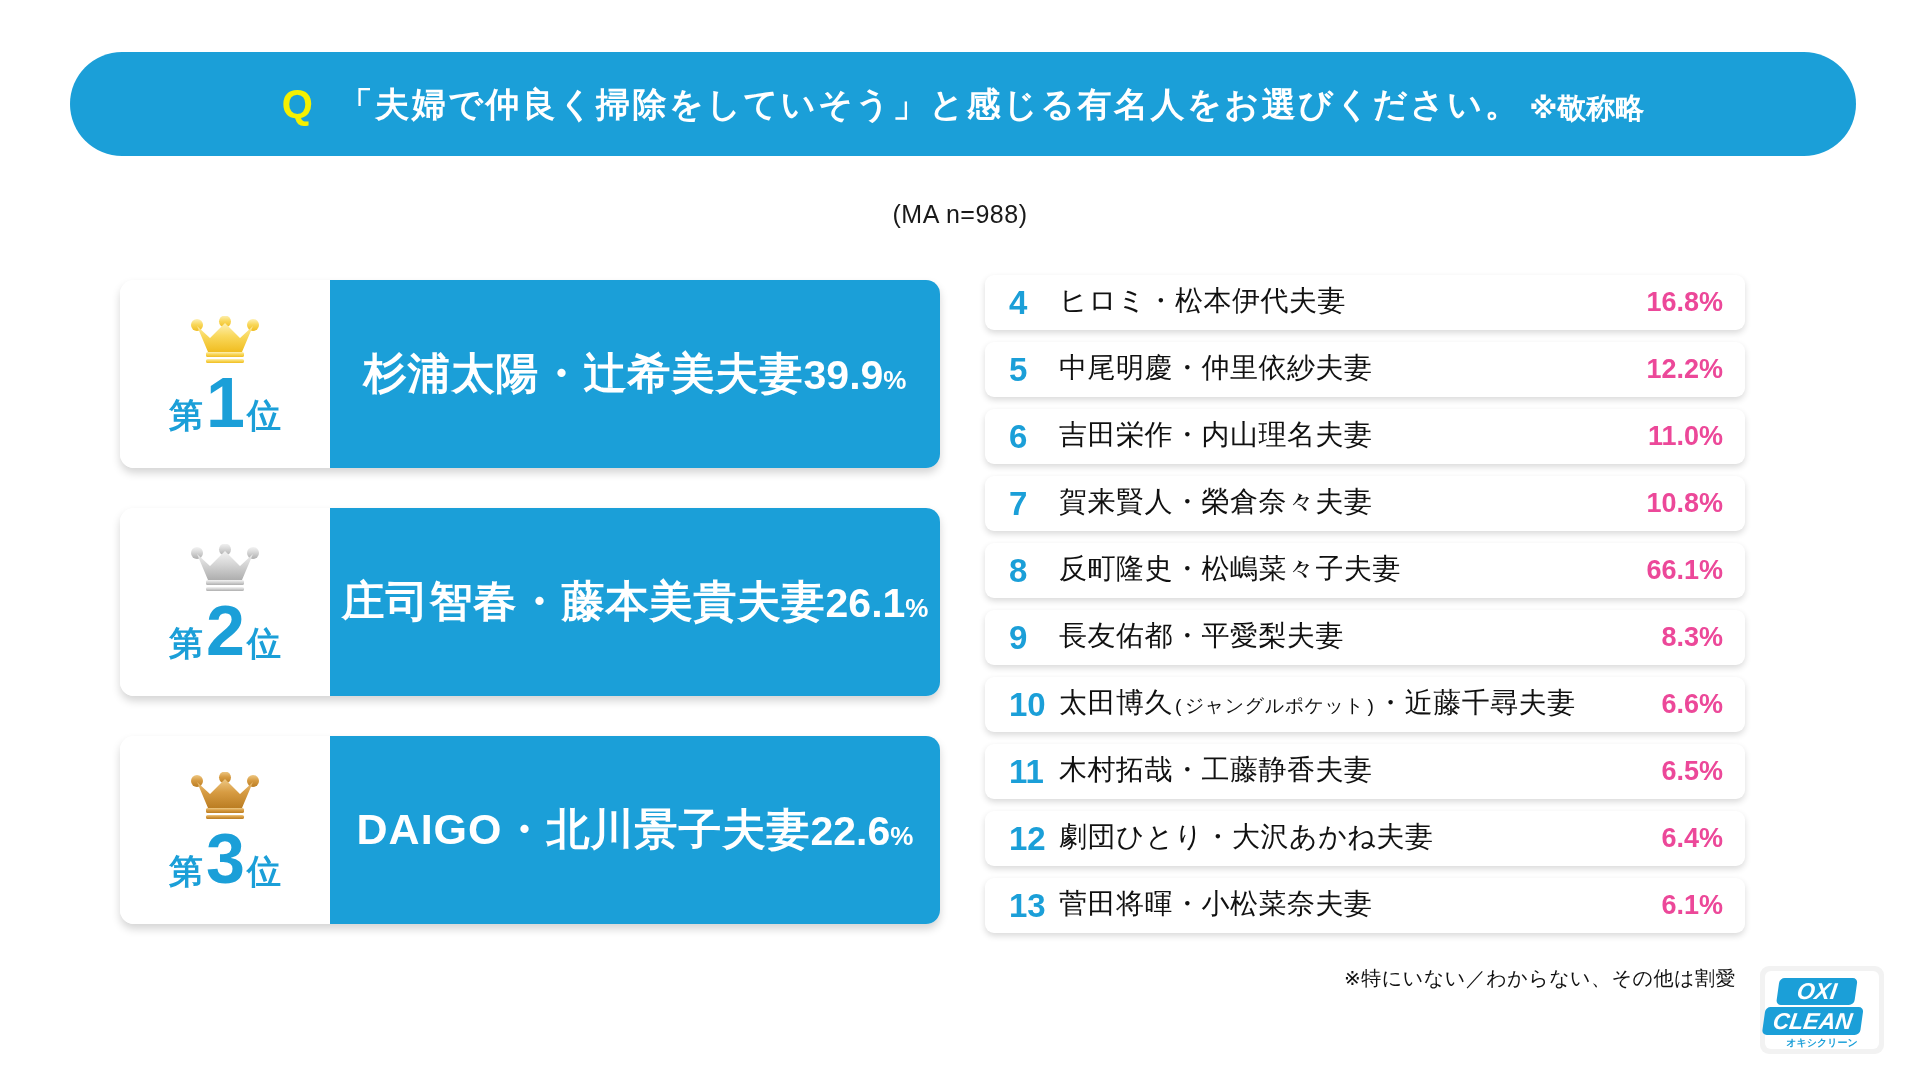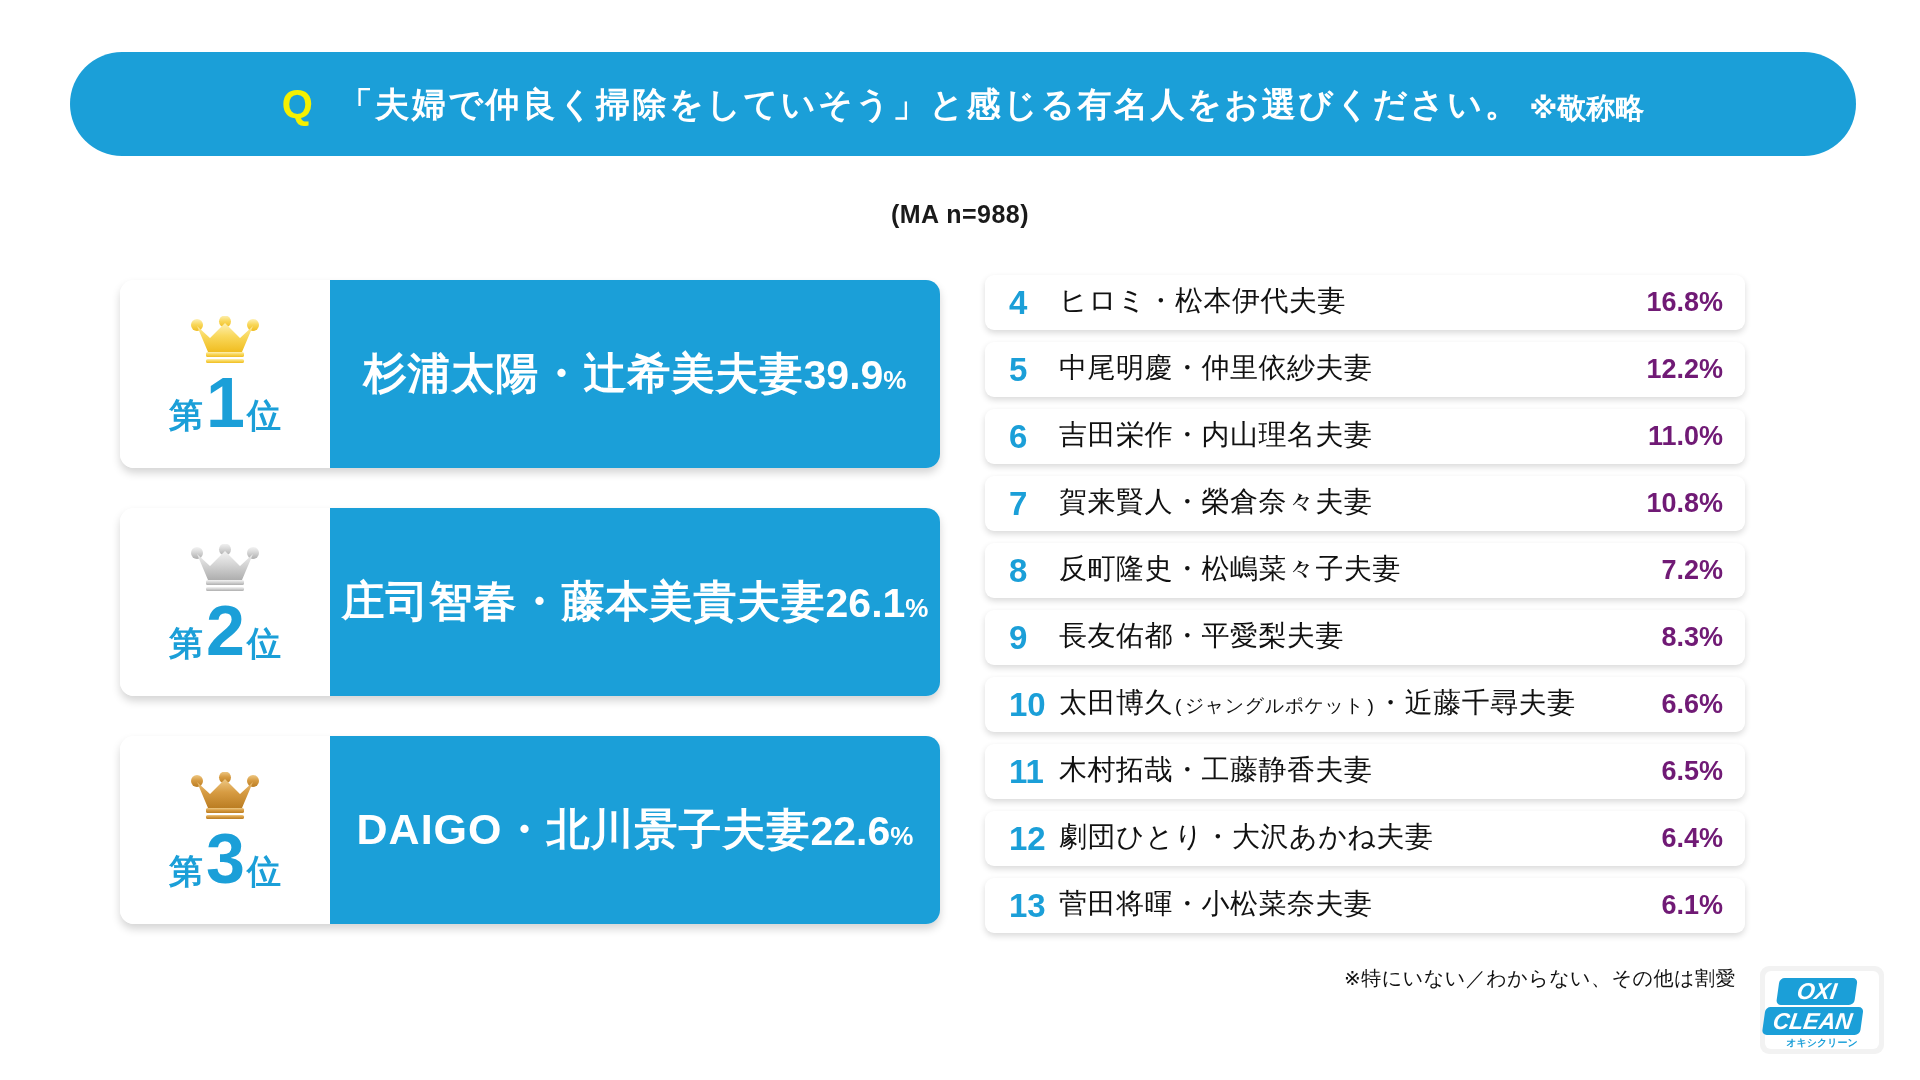--- a/index.html
+++ b/index.html
@@ -60,21 +60,21 @@
   }
 
   
   .sample-size {
     position: absolute;
     top: 200px;
     left: 0;
     width: 1920px;
     text-align: center;
     font-size: 25px;
-    font-weight: bold;
+    font-weight: normal;
     color: #1a1a1a;
     letter-spacing: 0.5px;
   }
 
   
   .top3 {
     position: absolute;
     left: 120px;
     top: 280px;
     width: 820px;
@@ -174,21 +174,21 @@
     font-weight: 500;
     letter-spacing: 0.5px;
     white-space: nowrap;
     line-height: 1;
     padding-left: 4px;
     font-family: Liberation Mono, monospace;
   }
   .row-name .paren { font-size: 19px; }
   .row-pct {
     flex: none;
-    color: #701a75;
+    color: #ec4899;
     font-size: 27px;
     font-weight: bold;
     text-align: right;
     min-width: 108px;
     line-height: 1;
   }
 
   
   .footnote {
     position: absolute;
@@ -330,21 +330,21 @@
     <span class="row-pct">11.0%</span>
   </div>
   <div class="list-row">
     <span class="row-rank">7</span>
     <span class="row-name"><span>賀来賢人・榮倉奈々夫妻</span><span class="paren"></span><span></span></span>
     <span class="row-pct">10.8%</span>
   </div>
   <div class="list-row">
     <span class="row-rank">8</span>
     <span class="row-name"><span>反町隆史・松嶋菜々子夫妻</span><span class="paren"></span><span></span></span>
-    <span class="row-pct">7.2%</span>
+    <span class="row-pct">66.1%</span>
   </div>
   <div class="list-row">
     <span class="row-rank">9</span>
     <span class="row-name"><span>長友佑都・平愛梨夫妻</span><span class="paren"></span><span></span></span>
     <span class="row-pct">8.3%</span>
   </div>
   <div class="list-row">
     <span class="row-rank">10</span>
     <span class="row-name"><span>太田博久</span><span class="paren">(ジャングルポケット)</span><span>・近藤千尋夫妻</span></span>
     <span class="row-pct">6.6%</span>

